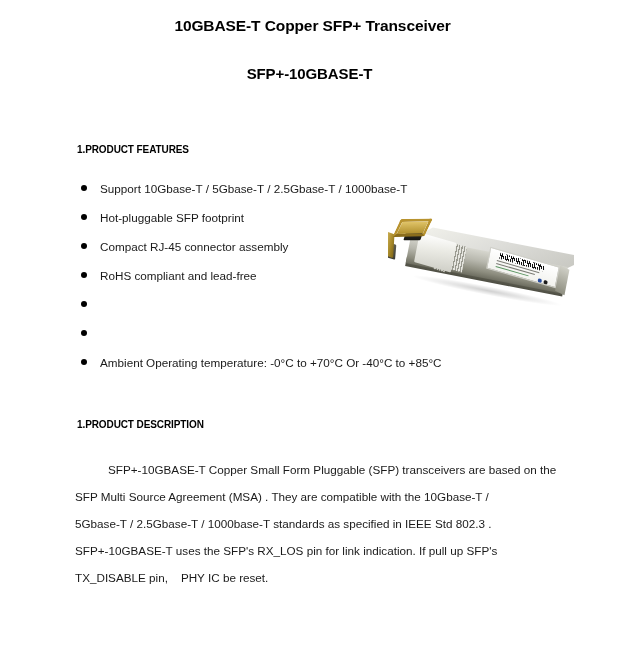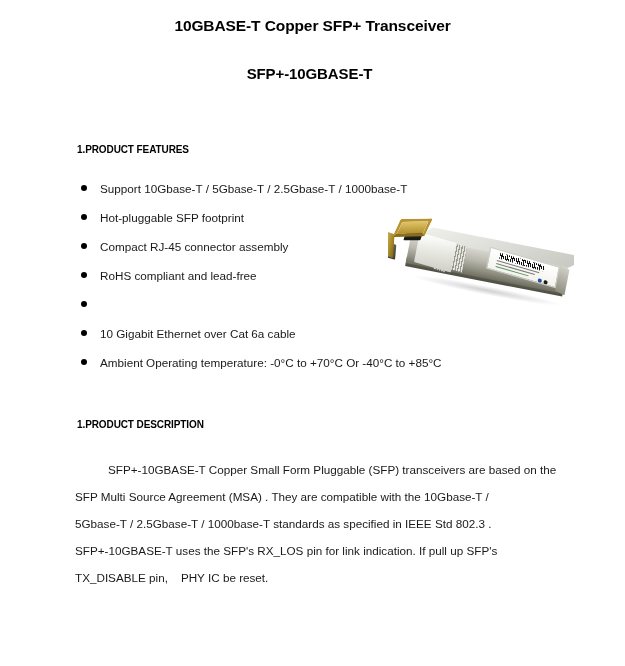--- a/index.html
+++ b/index.html
@@ -329,21 +329,20 @@
     </li>
     <li class="feature-item">
       <span class="feature-bullet"></span>
       <span class="feature-text">RoHS compliant and lead-free</span>
     </li>
     <li class="feature-item">
       <span class="feature-bullet"></span>
     </li>
     <li class="feature-item">
       <span class="feature-bullet"></span>
-      <span class="feature-text">10 Gigabit Ethernet over Cat 6a cable</span>
     </li>
     <li class="feature-item">
       <span class="feature-bullet"></span>
       <span class="feature-text">Ambient Operating temperature: -0°C to +70°C Or -40°C to +85°C</span>
     </li>
   </ul>
 
   <div class="product-photo" aria-label="SFP+ 10GBASE-T copper transceiver module with RJ-45 port and gold bail latch">
     <div class="photo-stage">
       <div class="mod-shadow"></div>

